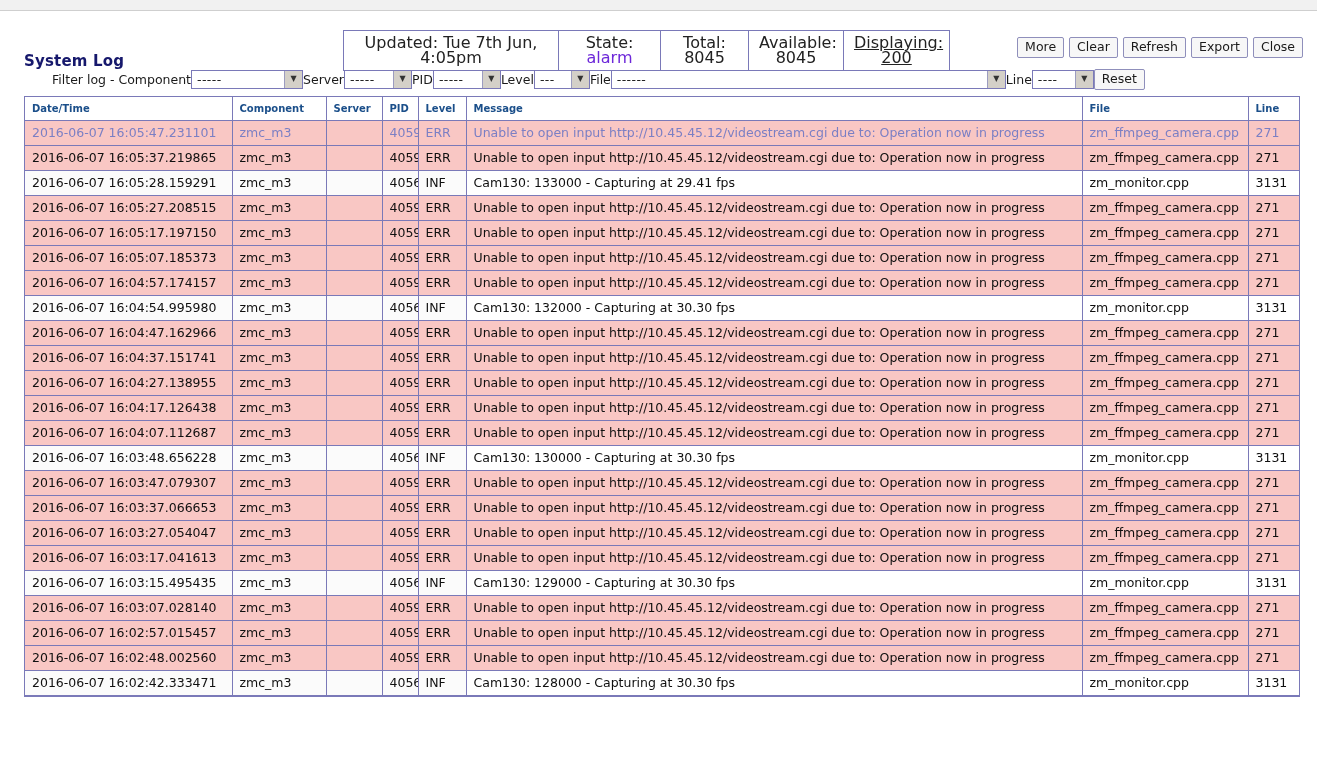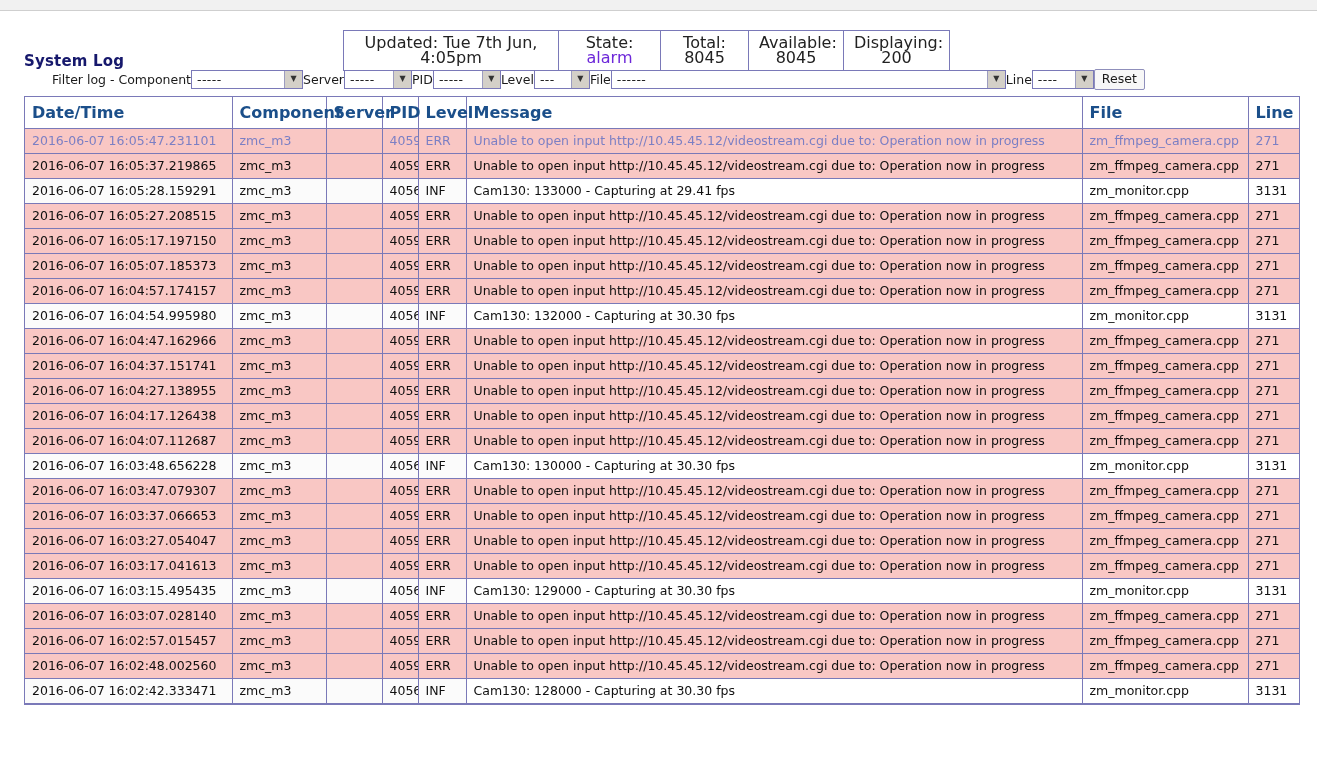--- a/index.html
+++ b/index.html
@@ -56,21 +56,21 @@
     line-height: 15px;
     box-sizing: border-box;
   }
   .status-cell:last-child { border-right: none; }
   .status-cell .s-label { display: block; white-space: nowrap; }
   .status-cell .s-value { display: block; white-space: nowrap; }
   .status-cell.updated { width: 215px; }
   .status-cell.state   { width: 102px; }
   .status-cell.total   { width: 88px; }
   .status-cell.avail   { width: 95px; }
-  .status-cell.disp    { width: 105px; }
+  .status-cell.disp    { width: 105px; text-decoration: underline; }
   .s-value.alarm { color: #6d28d9; }
 
   
   .action-bar {
     position: absolute;
     right: 14px;
     top: 26px;
     display: flex;
     gap: 5px;
   }
@@ -151,21 +151,21 @@
     font-size: 12.5px;
   }
   table.log th {
     text-align: left;
     font-weight: bold;
     color: #1b4f8a;
     background: #ffffff;
     border-right: 1px solid #7a79b8;
     border-bottom: 1px solid #7a79b8;
     padding: 6px 6px 6px 7px;
-    font-size: 16px;
+    font-size: 10px;
     white-space: nowrap;
   }
   table.log th:last-child { border-right: none; }
   table.log td {
     border-right: 1px solid #7a79b8;
     border-bottom: 1px solid #7a79b8;
     padding: 4px 6px 5px 7px;
     color: #101010;
     white-space: nowrap;
     overflow: hidden;
@@ -219,20 +219,27 @@
     <div class="status-cell avail">
       <span class="s-label">Available:</span>
       <span class="s-value">8045</span>
     </div>
     <div class="status-cell disp">
       <span class="s-label">Displaying:</span>
       <span class="s-value">200</span>
     </div>
   </div>
 
+  <div class="action-bar">
+    <button class="btn">More</button>
+    <button class="btn">Clear</button>
+    <button class="btn">Refresh</button>
+    <button class="btn">Export</button>
+    <button class="btn">Close</button>
+  </div>
 
 </div>
 
 <div class="filter-bar">
 
   <span class="filter-label">Filter log - Component</span>
   <div class="sel w-component">
     <span class="sel-text">-----</span>
     <span class="sel-arrow">▼</span>
   </div>

